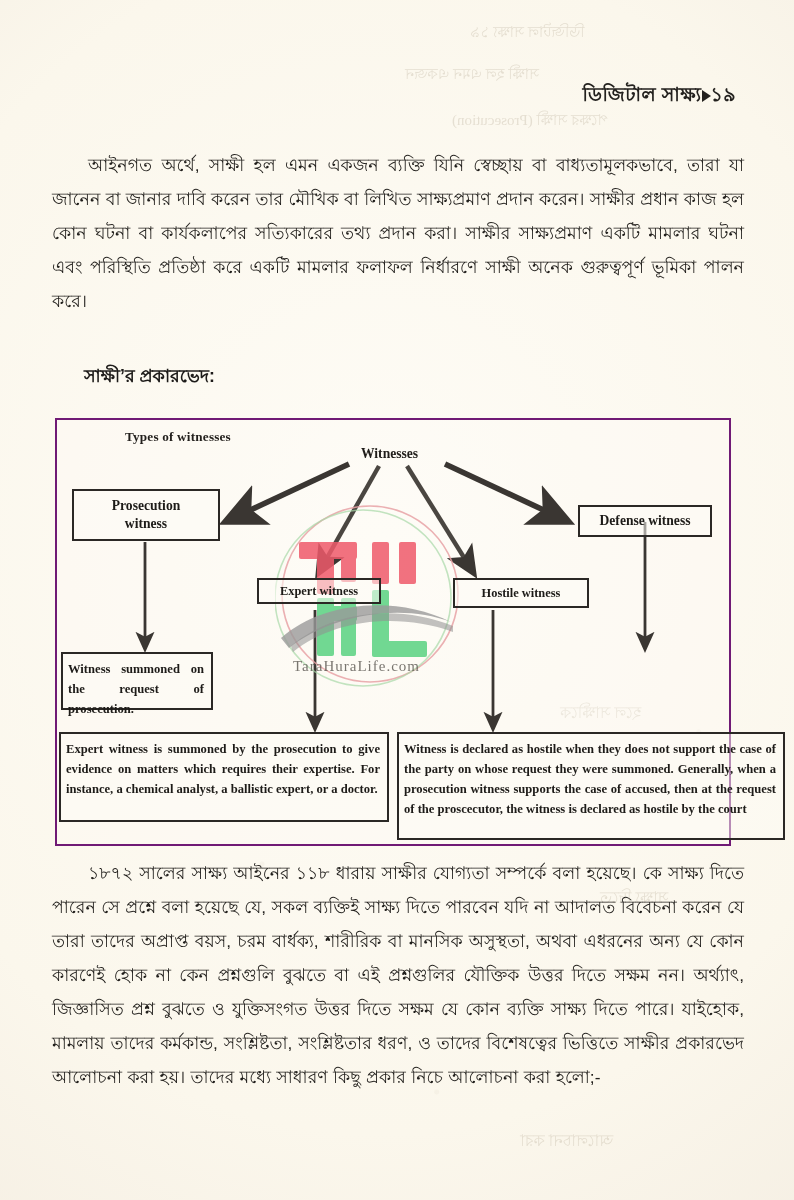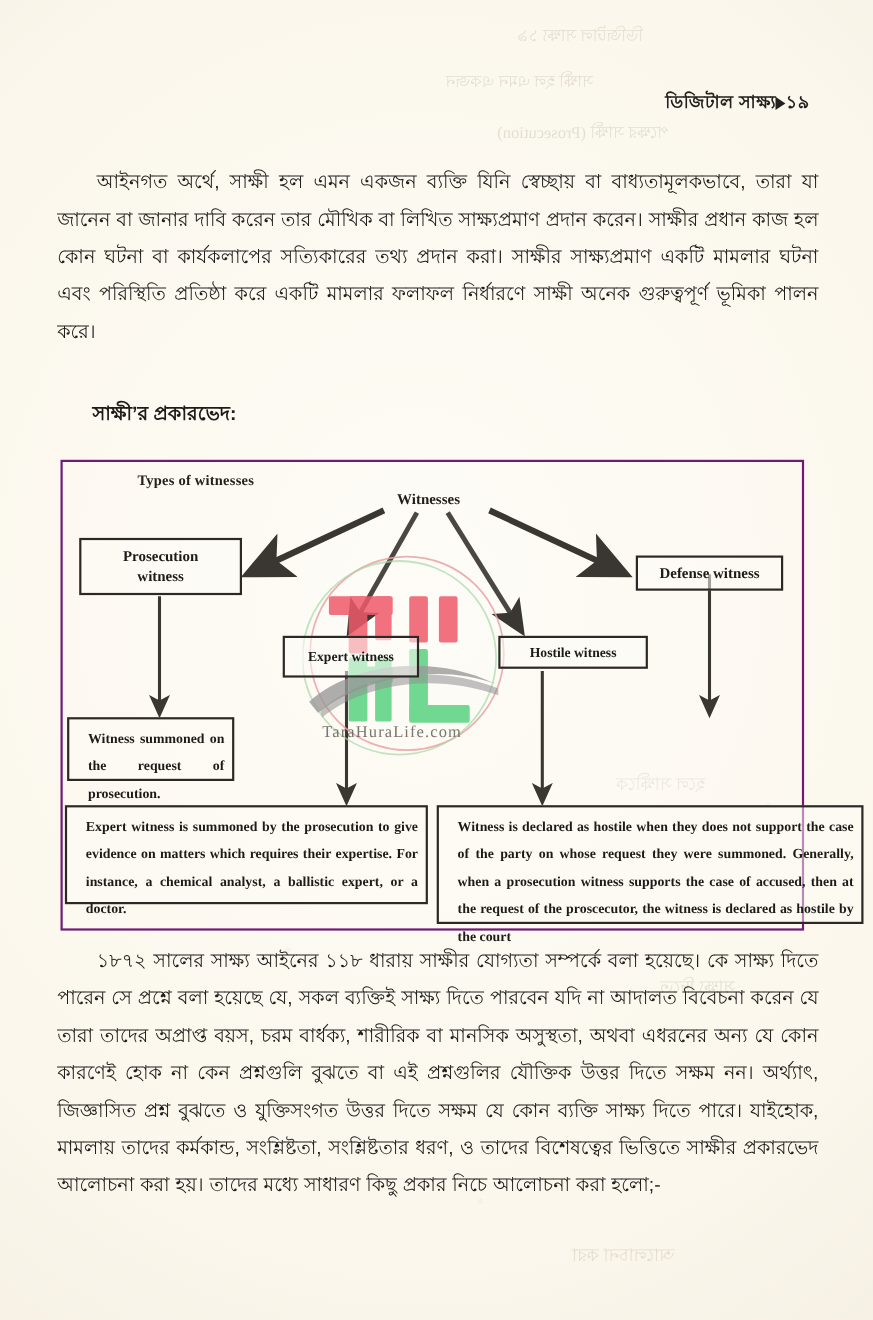--- a/index.html
+++ b/index.html
@@ -39,21 +39,21 @@
     user-select:none;
   }
 
   .content{position:absolute;inset:0;}
 
   
   .runhead{
     position:absolute;right:58px;top:80px;
     font-family:"Liberation Sans", sans-serif;
     font-weight:bold;
-    font-size:16px;
+    font-size:19px;
     color:#23211e;
     letter-spacing:.4px;
     white-space:nowrap;
     display:flex;align-items:center;gap:0;
   }
   .runhead .tri{
     display:inline-block;
     width:0;height:0;
     border-left:9px solid #23211e;
     border-top:6px solid transparent;
@@ -112,34 +112,34 @@
   }
   .root{
     position:absolute;
     font-family:"Liberation Serif", serif;
     font-weight:bold;font-size:13.6px;color:#201d1a;
     left:304px;top:26px;
     white-space:nowrap;
   }
   .n-pros{left:15px;  top:69px;  width:148px;height:52px; font-size:13.6px;padding:2px 16px;}
   .n-def {left:521px; top:69px;  width:134px;height:32px; font-size:13.6px;padding:2px 4px;margin-top:16px;}
-  .n-exp {left:200px; top:158px; width:124px;height:38px; font-size:12.4px;}
+  .n-exp {left:200px; top:158px; width:124px;height:26px; font-size:12.4px;}
   .n-host{left:368px; top:158px; width:136px;height:30px; font-size:12.4px;margin-left:28px;}
 
   .leaf{
     position:absolute;
     box-sizing:border-box;
     border:2.2px solid #2b2825;
     background:rgba(253,251,245,.5);
     font-family:"Liberation Serif", serif;
     font-weight:bold;
     font-size:12.6px;
-    line-height:25px;
+    line-height:20px;
     color:#1d1b18;
-    padding:5px 7px 4px 17px;
+    padding:5px 7px 4px 5px;
     text-align:justify;
     text-justify:inter-word;
   }
   .l-pros{left:4px;  top:232px; width:152px;height:58px;}
   .l-def {left:518px;top:232px; width:148px;height:62px;}
   .l-exp {left:2px;  top:312px; width:330px;height:90px;}
   .l-host{left:340px;top:312px; width:388px;height:108px;}
 
   .svg-layer{position:absolute;inset:0;width:100%;height:100%;pointer-events:none;}
 

